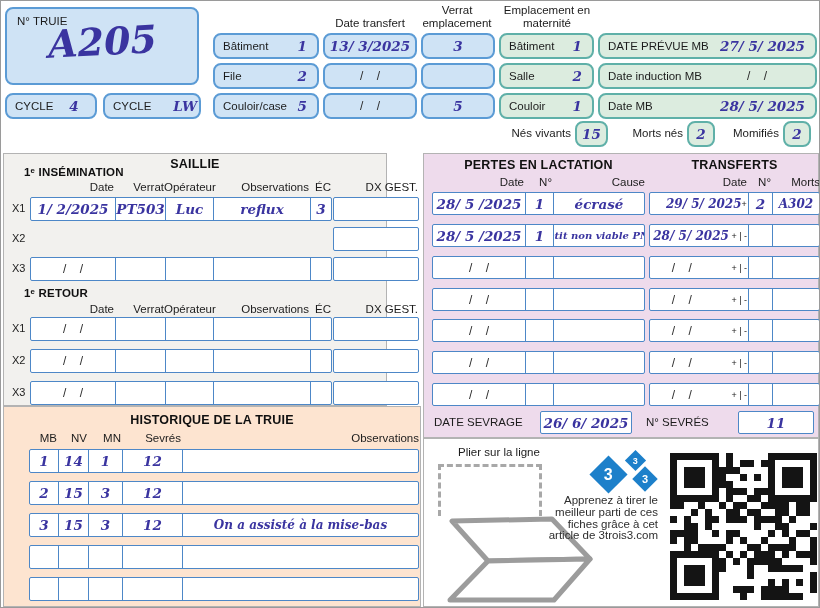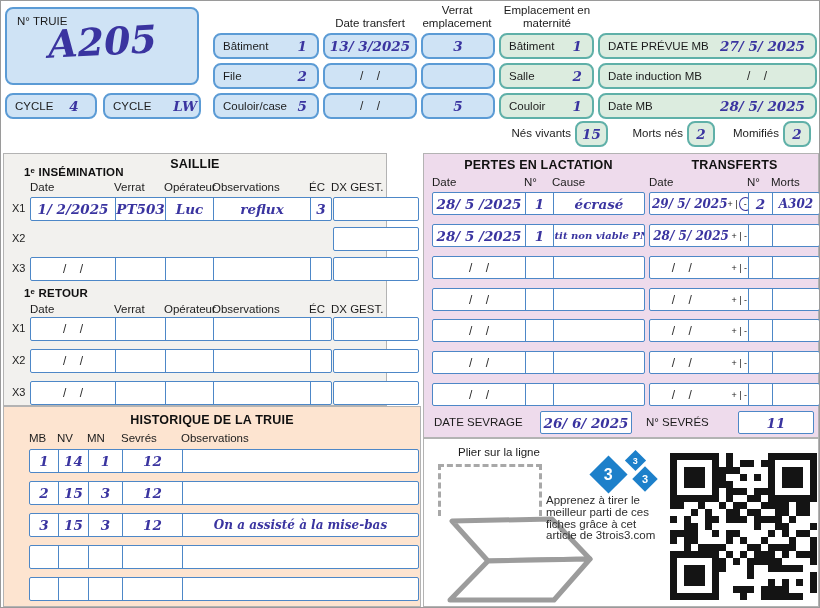--- a/index.html
+++ b/index.html
@@ -8,21 +8,21 @@
   .abs{position:absolute}
   .b{position:absolute;background:#cfe3f5;border:2px solid #5b9bd5;border-radius:8px;display:flex;align-items:center;padding:0 8px;font-size:11.5px}
   .g{background:#dcecdf;border-color:#5fb0a8}
   .hw{font-family:"DejaVu Serif",serif;font-style:italic;font-weight:700;color:#3a34a0;font-size:13.5px;white-space:nowrap}
   .colhead{position:absolute;font-size:11.5px;text-align:center;line-height:13px;color:#1c1c1c}
   .sect{position:absolute;border:1px solid #b3b3b3}
   .title{position:absolute;font-weight:800;font-size:12.5px;color:#101010;letter-spacing:.2px}
   .wrow{position:absolute;background:#fff;border:1.5px solid #4d87c7;border-radius:2px;display:grid}
   .wrow .c{height:100%;display:flex;align-items:center;justify-content:center;border-left:1.5px solid #4d87c7;overflow:hidden}
   .wrow .c:first-child{border-left:none}
-  .hrow{position:absolute;display:grid;font-size:11.5px;color:#1c1c1c;text-align:left}
+  .hrow{position:absolute;display:grid;font-size:11.5px;color:#1c1c1c;text-align:right}
   .xlbl{position:absolute;font-size:11px;color:#222}
   .ph{font-family:"Liberation Sans",sans-serif;font-style:normal;font-weight:400;color:#2a2a2a;font-size:12px;white-space:pre}
   .valr{margin-left:auto;padding-right:2px}
   .signs{margin-left:auto;font-size:9px;color:#222;display:inline-flex;align-items:center;white-space:pre;padding-right:1px}
   .circ{border:1.6px solid #3a34a0;border-radius:50%;min-width:13px;height:14px;display:inline-flex;align-items:center;justify-content:center;margin-left:1px}
   .dia{position:absolute;background:#1d80ca;display:flex;align-items:center;justify-content:center;transform:rotate(45deg)}
   .dia span{transform:rotate(-45deg);color:#fff;font-weight:800;font-family:"Liberation Sans",sans-serif}
   .dashedbox{position:absolute;border:3px dashed #a8a8a8;border-bottom:none}
   .qr{position:absolute;background:#fff}
   .qr i{position:absolute;width:7px;height:7px;background:#141414}
@@ -224,21 +224,21 @@
         <span>N°</span>
         <span>Morts</span>
     </div>
 
     <div class="wrow" style="left:8px;top:38px;width:213px;height:23px;grid-template-columns:92px 28px 1fr">
       <span class="c hw">28/ 5 /2025</span>
         <span class="c hw">1</span>
         <span class="c hw">écrasé</span>
     </div>
     <div class="wrow" style="left:225px;top:38px;width:171px;height:23px;grid-template-columns:98px 24px 1fr">
-      <span class="c" style="justify-content:flex-start;padding-left:2px">
+      <span class="c" style="justify-content:flex-start;padding-left:16px">
           <span class="hw" style="font-size:12px;margin:0 auto">29/ 5/ 2025</span>
           <span class="signs"><span>+ |</span><span class="circ">-</span></span>
         </span>
       <span class="c hw">2</span>
         <span class="c hw" style="font-size:12px">A302</span>
     </div>
 
     <div class="wrow" style="left:8px;top:70px;width:213px;height:23px;grid-template-columns:92px 28px 1fr">
       <span class="c hw">28/ 5 /2025</span>
         <span class="c hw">1</span>
@@ -384,21 +384,21 @@
     </svg>
     <div class="dia" style="left:171px;top:22px;width:27px;height:27px">
         <span style="font-size:16px">3</span>
       </div>
     <div class="dia" style="left:204px;top:14px;width:15px;height:15px">
         <span style="font-size:9px">3</span>
       </div>
     <div class="dia" style="left:212px;top:31px;width:18px;height:18px">
         <span style="font-size:11px">3</span>
       </div>
-    <div class="abs" style="left:122px;top:56px;width:112px;font-size:11.5px;line-height:11.8px;color:#2d2d2d">Apprenez à tirer le meilleur parti de ces fiches grâce à cet article de 3trois3.com</div>
+    <div class="abs" style="left:122px;top:56px;width:112px;text-align:right;font-size:11.5px;line-height:11.8px;color:#2d2d2d">Apprenez à tirer le meilleur parti de ces fiches grâce à cet article de 3trois3.com</div>
     <div class="qr" style="left:246px;top:14px;width:147px;height:147px">
         <i style="left:0px;top:0px"></i>
         <i style="left:7px;top:0px"></i>
         <i style="left:14px;top:0px"></i>
         <i style="left:21px;top:0px"></i>
         <i style="left:28px;top:0px"></i>
         <i style="left:35px;top:0px"></i>
         <i style="left:42px;top:0px"></i>
         <i style="left:56px;top:0px"></i>
         <i style="left:98px;top:0px"></i>

